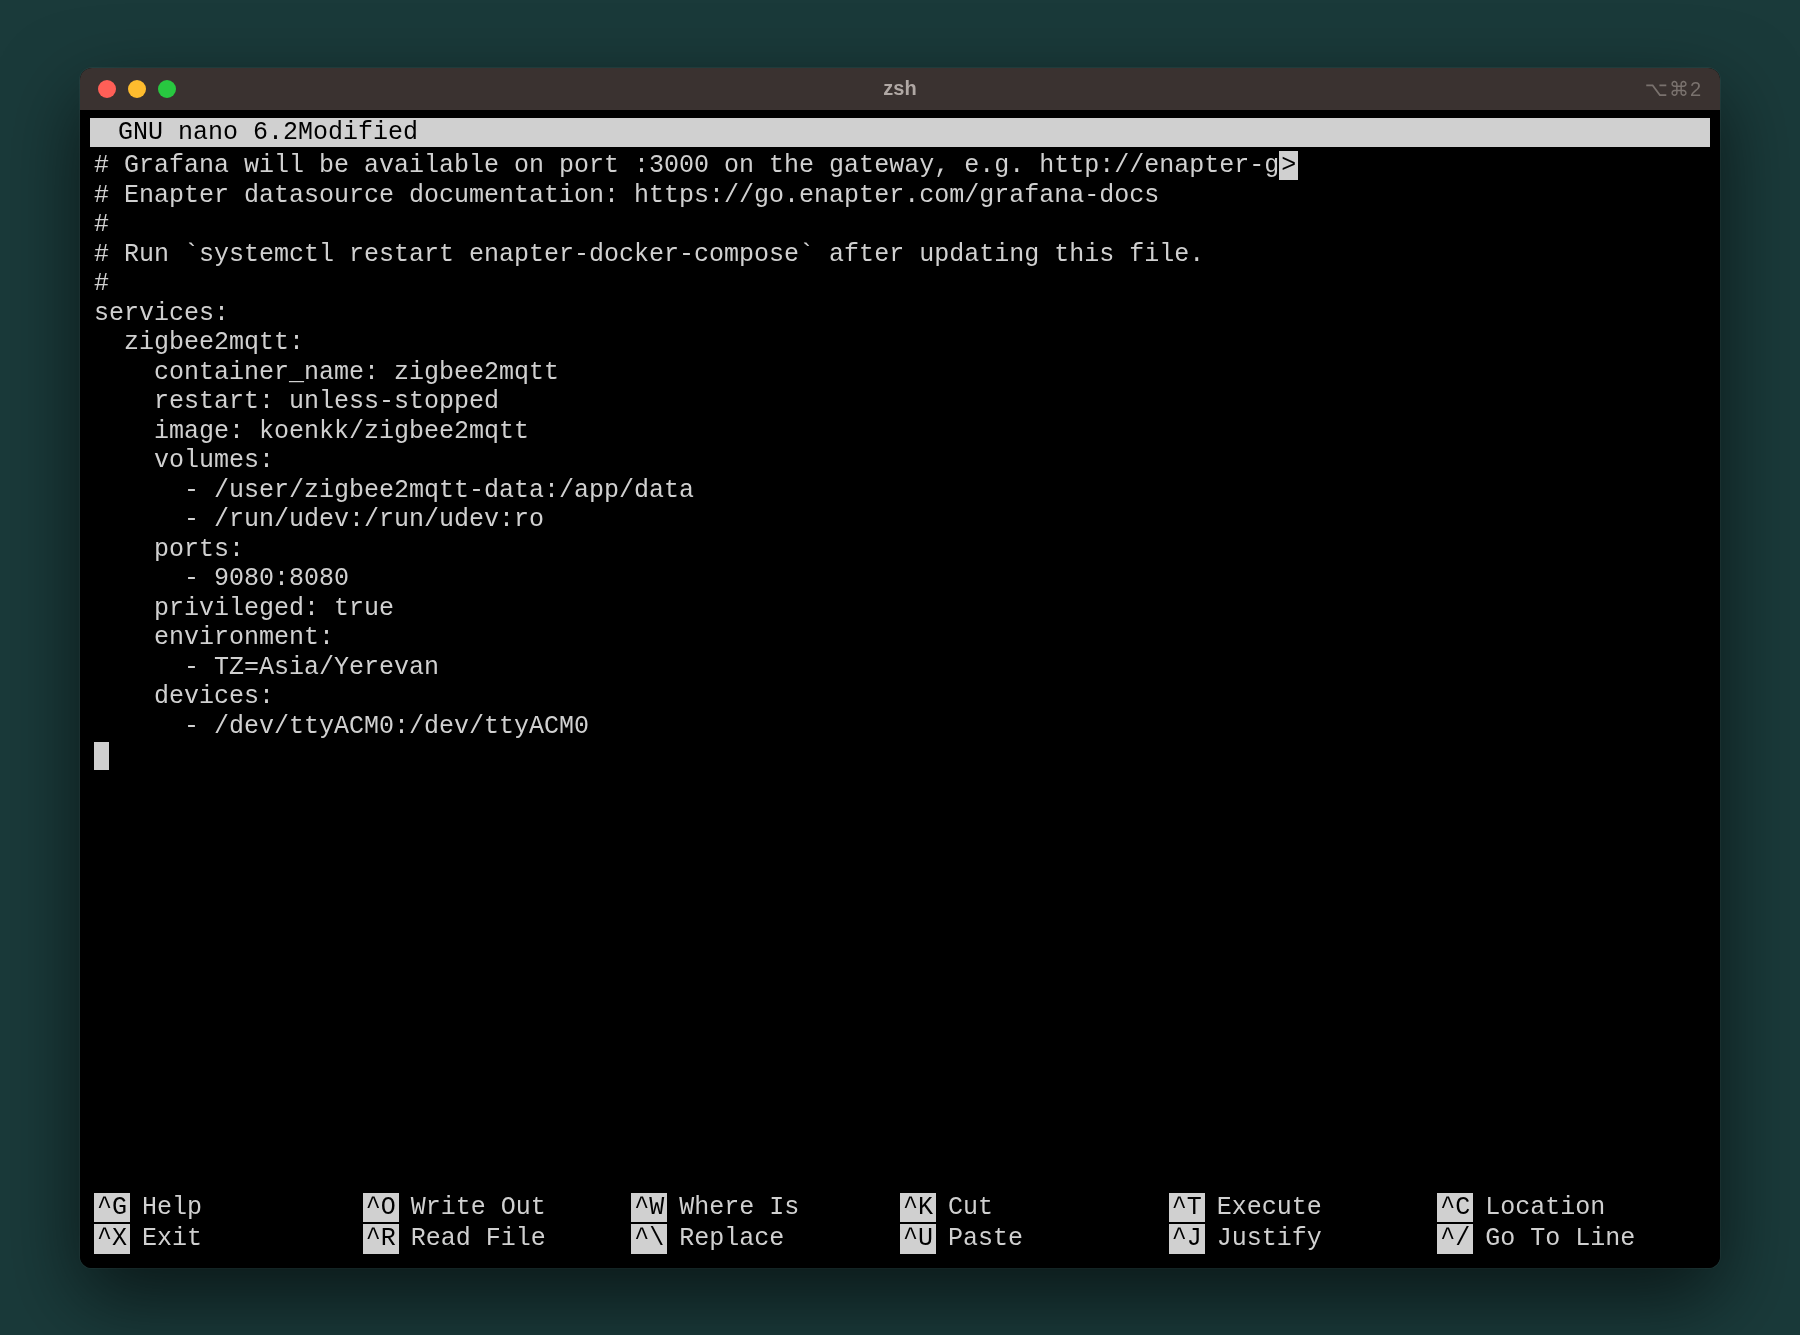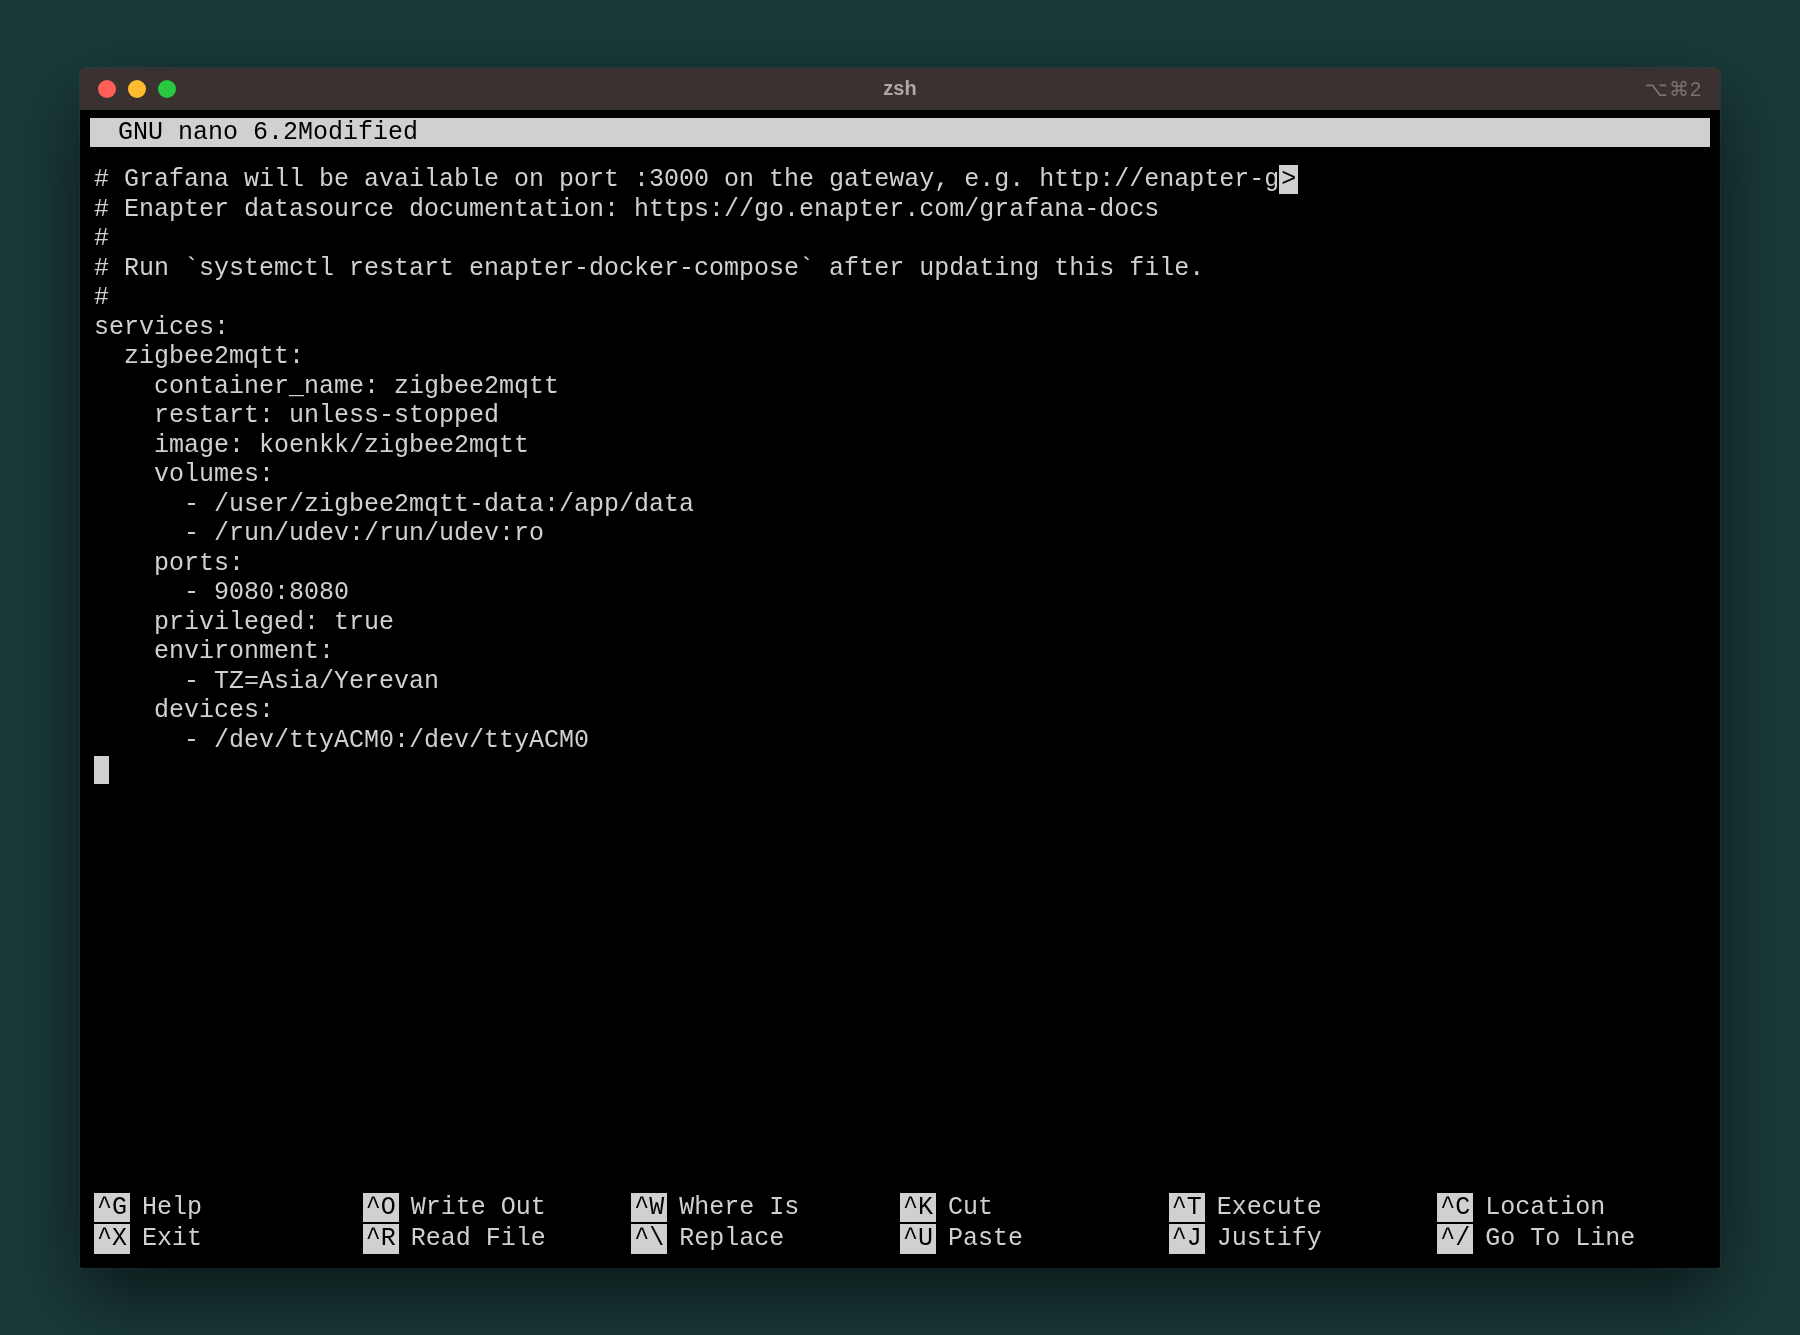--- a/index.html
+++ b/index.html
@@ -9,21 +9,21 @@
     height: 1335px;
     display: flex;
     align-items: center;
     justify-content: center;
     font-family: "Menlo", "Monaco", "Courier New", monospace;
   }
   .window {
     width: 1640px;
     height: 1200px;
     background: #000;
-    border-radius: 3px;
+    border-radius: 12px;
     box-shadow: 0 30px 80px rgba(0,0,0,0.6), 0 0 0 1px rgba(255,255,255,0.05);
     overflow: hidden;
     display: flex;
     flex-direction: column;
   }
   .titlebar {
     height: 42px;
     background: #3a3230;
     display: flex;
     align-items: center;
@@ -76,21 +76,21 @@
     color: #000;
     display: flex;
     padding: 0 4px;
   }
   .header-left { padding-left: 24px; }
   .header-center { flex: 1; text-align: left; padding-left: 90px; }
   .header-right { padding-right: 8px; text-align: center; }
   .content {
     flex: 1;
     padding-left: 4px;
-    padding-top: 18px;
+    padding-top: 4px;
   }
   .truncate-mark {
     background: #d0d0d0;
     color: #000;
     padding: 0 2px;
   }
   .cursor {
     display: inline-block;
     width: 15px;
     height: 28px;

